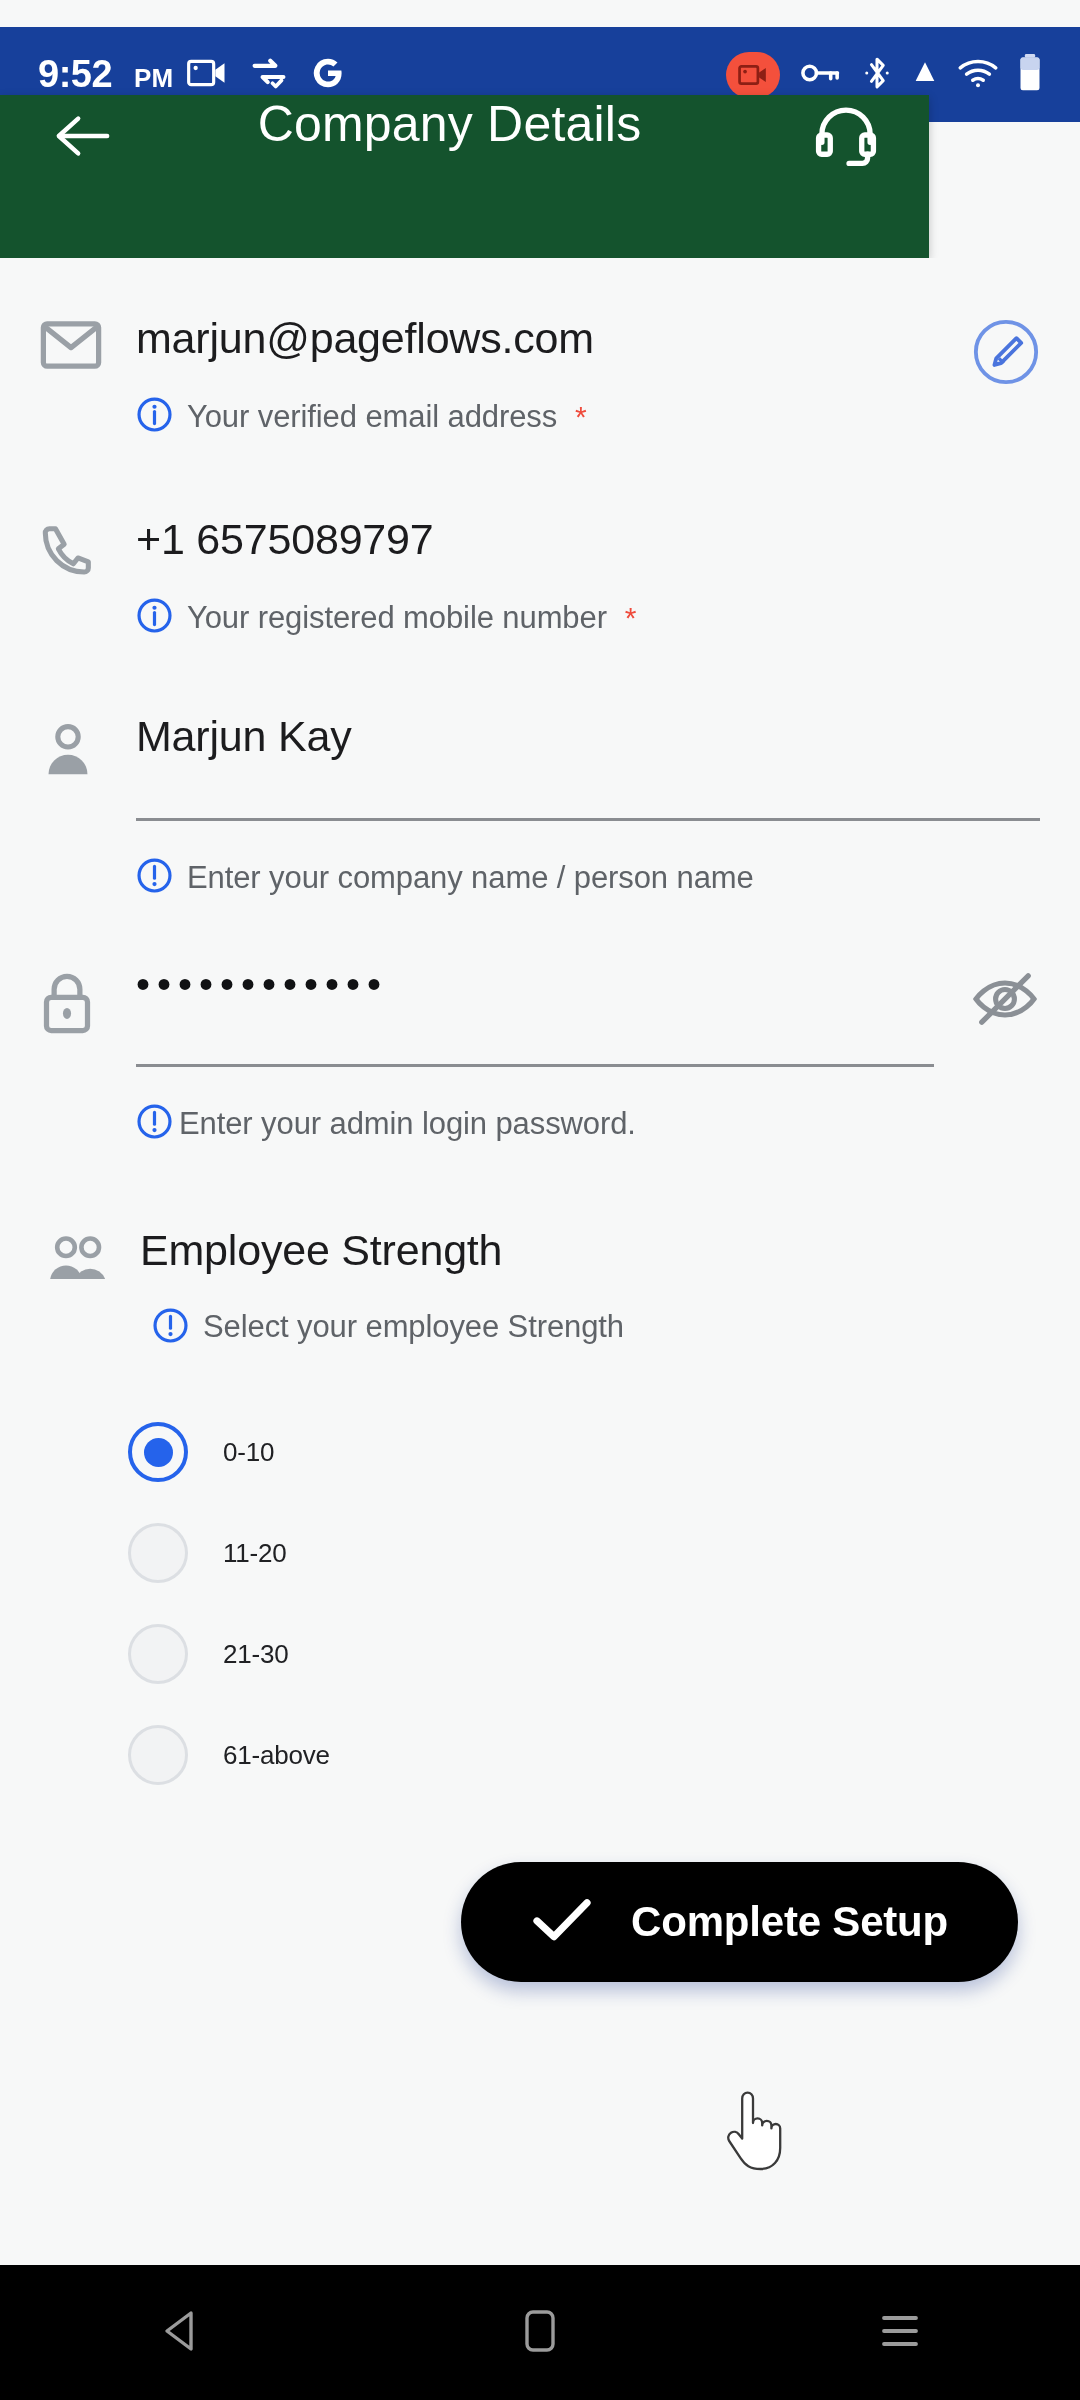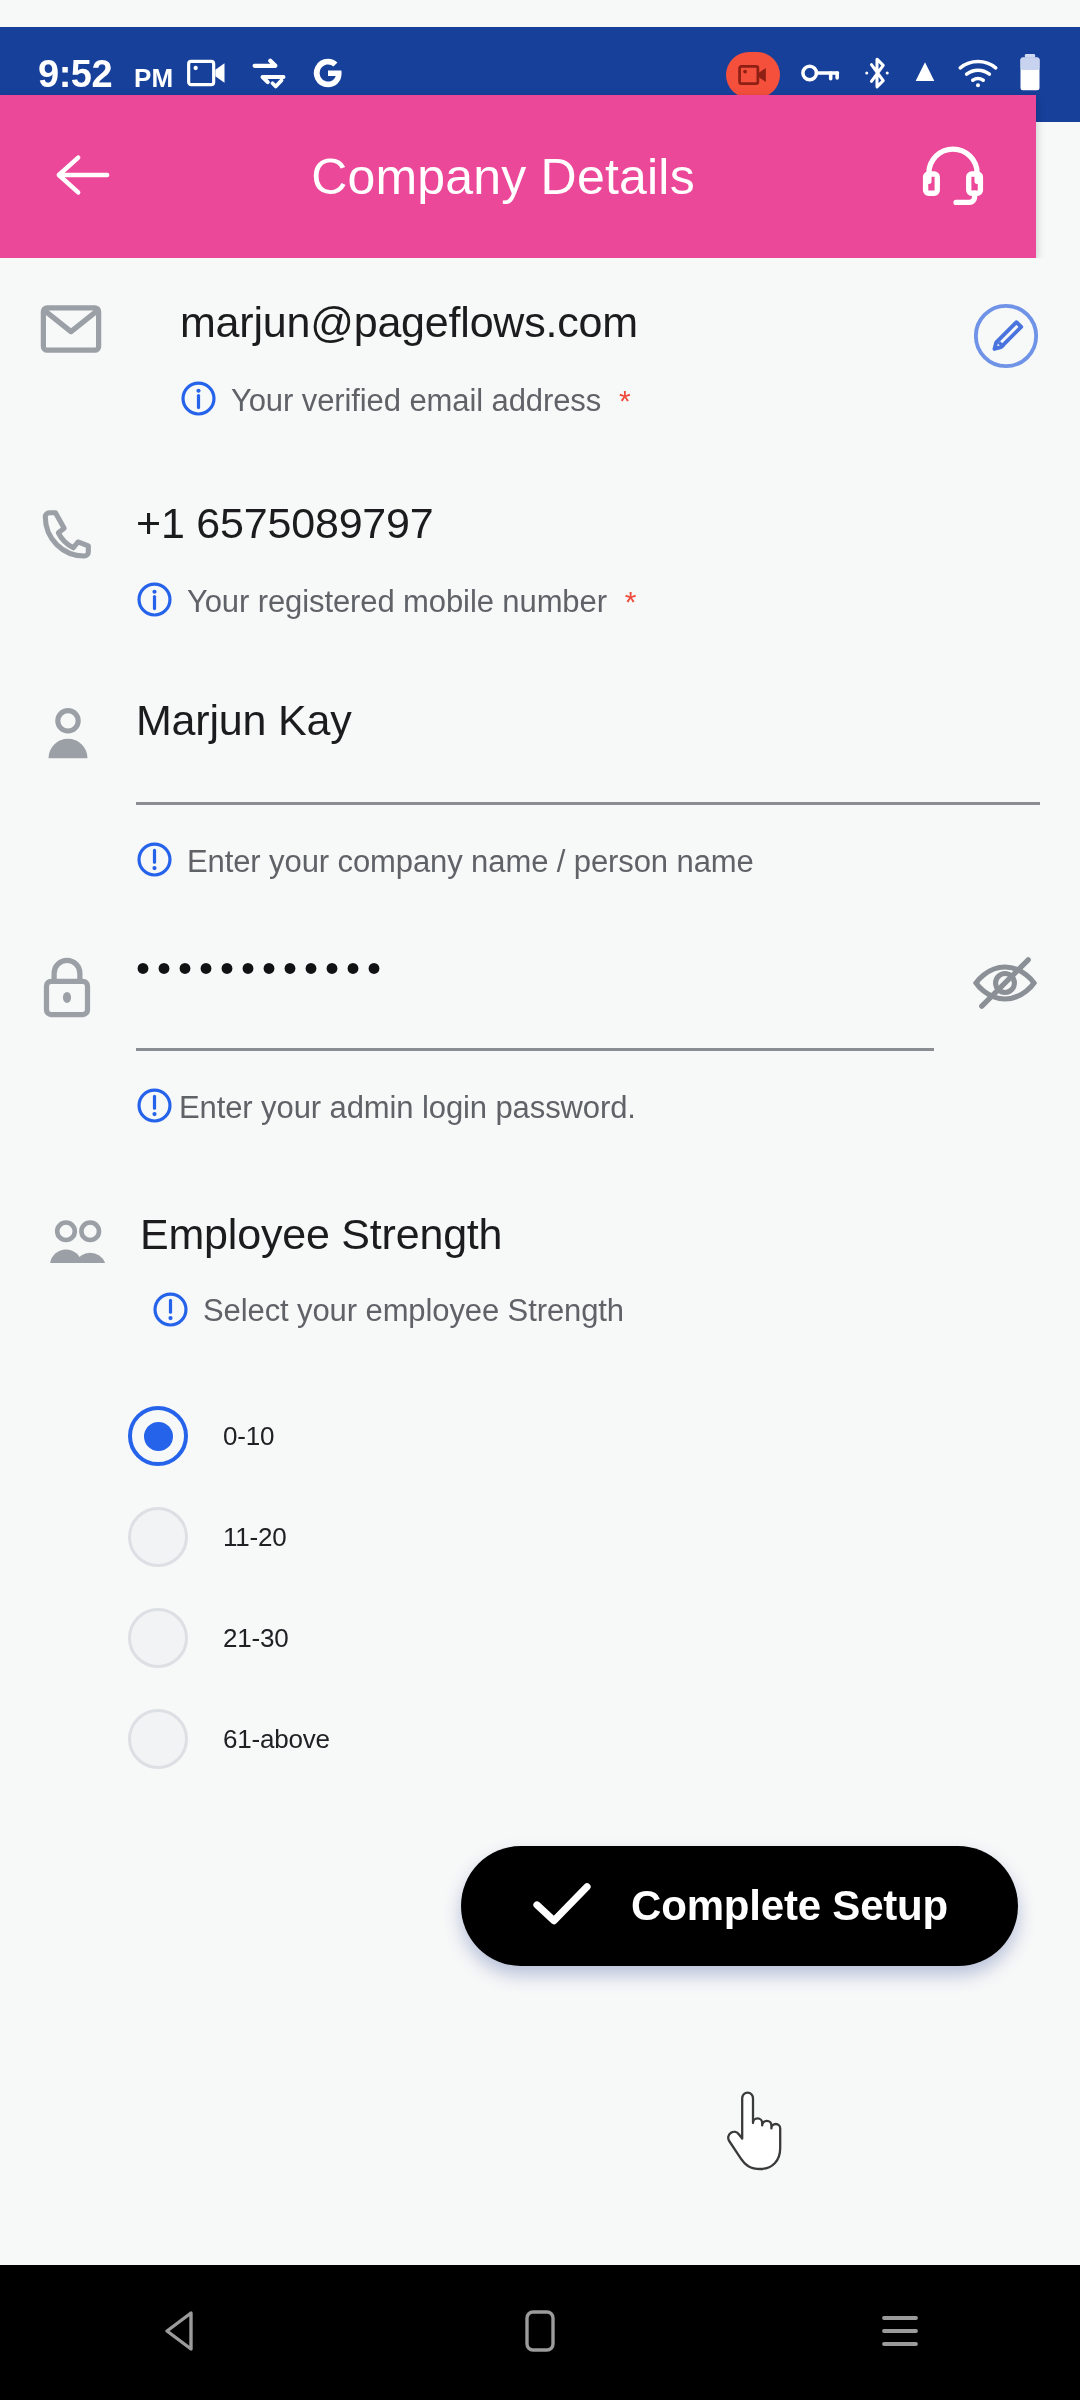--- a/index.html
+++ b/index.html
@@ -23,22 +23,22 @@
   .sb-left-icons { display:flex; align-items:center; gap:22px; margin-left:14px; }
   .sb-spacer { flex:1; }
   .sb-right { display:flex; align-items:center; gap:20px; }
   .rec-badge {
     width:54px; height:46px; border-radius:26px; background:#f4503c;
     display:flex; align-items:center; justify-content:center;
   }
 
   
   .app-bar {
-    position:absolute; top:95px; left:0; width:1036px; height:163px;
-    background:#ec4899; display:flex; align-items:center;
+    position:absolute; top:95px; left:0; width:929px; height:163px;
+    background:#14532d; display:flex; align-items:flex-start;
     padding:0 40px; box-shadow:0 3px 9px rgba(0,0,0,0.22);
   }
   .back-btn { width:86px; height:86px; display:flex; align-items:center; justify-content:center; }
   .app-title {
     flex:1; text-align:center; color:#ffffff;
     font-size:50px; font-weight:400; letter-spacing:0.2px;
     margin-left:-30px;
   }
   .support-btn { width:86px; height:86px; display:flex; align-items:center; justify-content:center; }
 
@@ -200,21 +200,21 @@
           <rect x="2.2" y="12.6" width="4.6" height="7.6" rx="1.2" fill="none" stroke="#fff" stroke-width="2.1"></rect>
           <rect x="19.2" y="12.6" width="4.6" height="7.6" rx="1.2" fill="none" stroke="#fff" stroke-width="2.1"></rect>
           <path d="M21.5 20.2v1.6a2 2 0 0 1-2 2h-5.3" fill="none" stroke="#fff" stroke-width="2.1" stroke-linecap="round"></path>
         </svg>
       </span>
     </div>
   </div>
 
   <div class="content">
 
-    <div class="field-row" style="margin-top:40px;gap:44px;">
+    <div class="field-row" style="margin-top:56px;">
       <div class="field-icon">
         <span>
           <svg width="62" height="50" viewBox="0 0 26 21">
             <rect x="1.4" y="1.6" width="23.2" height="17.8" rx="1.6" fill="none" stroke="#9aa0a6" stroke-width="2.2"></rect>
             <path d="M2.2 3 L13 11.6 L23.8 3" fill="none" stroke="#9aa0a6" stroke-width="2.2" stroke-linejoin="round"></path>
           </svg>
         </span>
       </div>
       <div class="field-main">
         <div class="value-text">marjun@pageflows.com</div>

